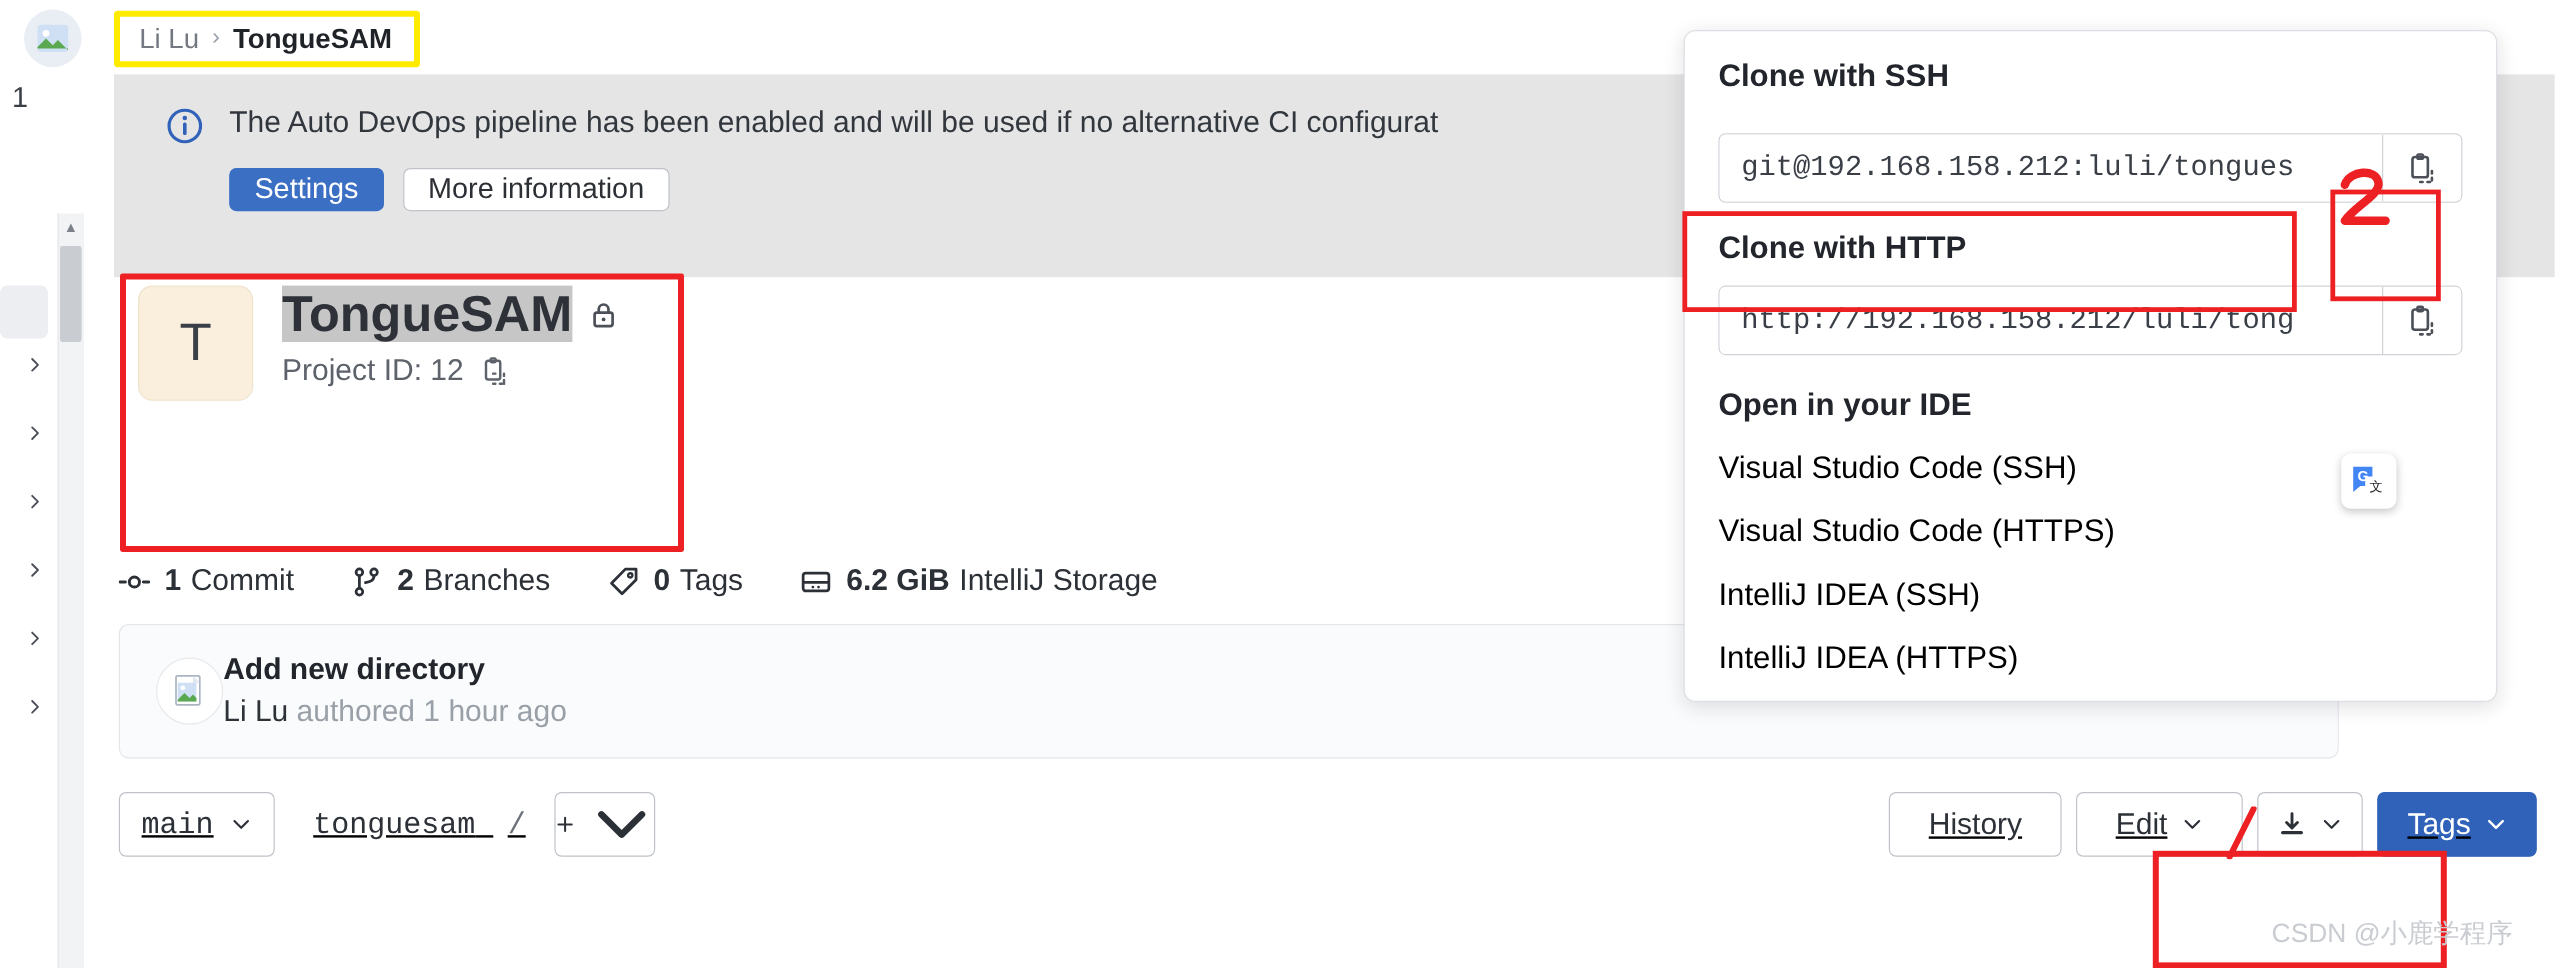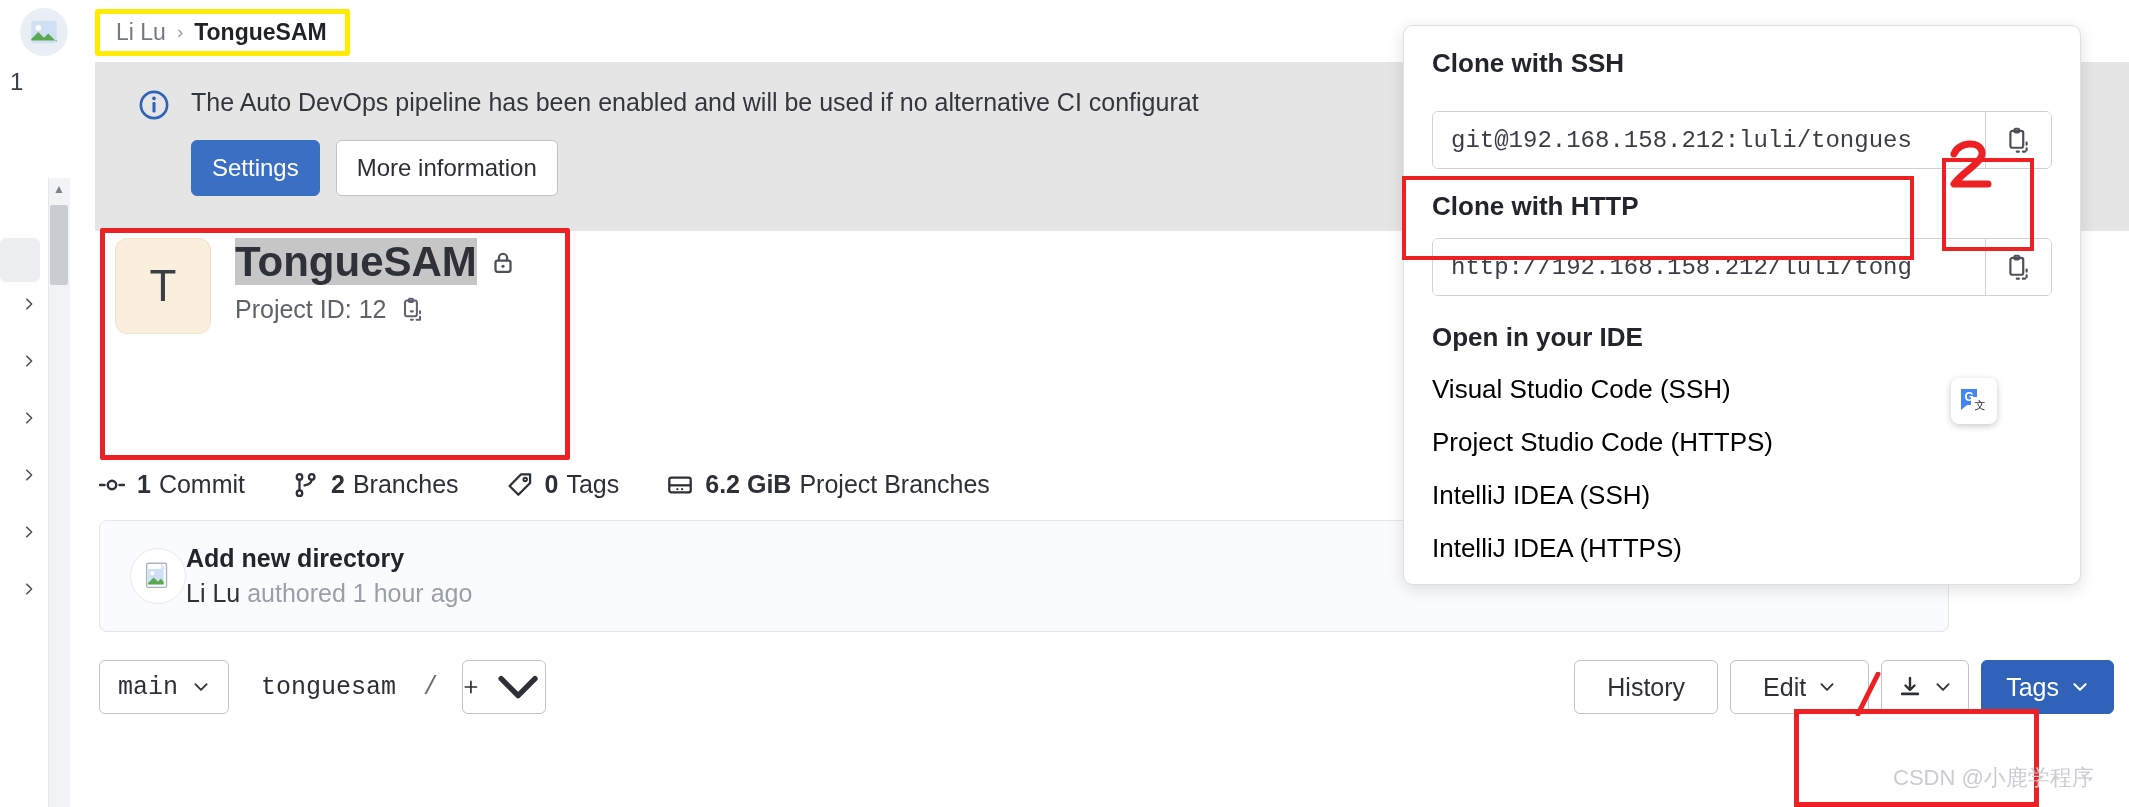--- a/index.html
+++ b/index.html
@@ -72,21 +72,21 @@
   }
   .alert-row { display: flex; align-items: flex-start; padding: 24px 0 0 44px; }
   .alert-icon { width: 30px; height: 30px; flex: 0 0 30px; margin-top: 4px; }
   .alert-text {
     margin-left: 22px; color: #32373e; font-size: 25px; line-height: 32px;
     white-space: nowrap; overflow: hidden;
   }
   .alert-btns { display: flex; gap: 16px; padding: 20px 0 0 96px; }
   .btn {
     border: 1px solid #bfc3c9; background: #fff; color: #2c2f34;
-    font-size: 24px; border-radius: 6px; padding: 0 20px; height: 56px;
+    font-size: 24px; border-radius: 6px; padding: 0 20px; height: 36px;
     display: inline-flex; align-items: center; justify-content: center;
     font-family: "Liberation Sans", sans-serif; cursor: pointer; white-space: nowrap;
   }
   .btn-primary { background: #3b6fc4; border-color: #3b6fc4; color: #fff; font-weight: 400; }
 
   
   .proj-header { position: absolute; left: 20px; top: 238px; display: flex; align-items: flex-start; }
   .proj-avatar {
     width: 96px; height: 96px; border-radius: 12px; background: #faeedc;
     border: 1px solid #efe3cd; display: flex; align-items: center; justify-content: center;
@@ -125,21 +125,21 @@
     width: 56px; height: 56px; border-radius: 50%; background: #fff;
     border: 1px solid #e7e9ec; display: flex; align-items: center; justify-content: center;
   }
   .commit-avatar svg { width: 34px; height: 34px; }
   .commit-texts { }
   .commit-title { font-size: 25px; font-weight: 700; color: #22262c; }
   .commit-sub { font-size: 25px; color: #9aa0a8; margin-top: 6px; }
   .commit-sub b { color: #2d3138; font-weight: 400; }
 
   
-  .toolbar { position: absolute; left: 4px; top: 652px; width: 2025px; height: 70px; display: flex; align-items: center; }
+  .toolbar { position: absolute; left: 4px; top: 652px; width: 2025px; height: 70px; display: flex; align-items: center; text-decoration: underline; }
   .branch-select {
     border: 1px solid #bfc3c9; background: #fff; border-radius: 6px; height: 54px;
     display: flex; align-items: center; padding: 0 18px; font-size: 25px; color: #2c3037;
     font-family: "Liberation Mono", monospace; cursor: pointer;
   }
   .branch-select svg { margin-left: 14px; width: 18px; height: 18px; }
   .path-crumb { margin-left: 32px; font-size: 25px; color: #2c3037; font-family: "Liberation Mono", monospace; }
   .path-slash { color: #6b7079; margin: 0 12px; }
   .plus-btn {
     margin-left: 12px; border: 1px solid #bfc3c9; background: #fff; border-radius: 6px;
@@ -351,21 +351,21 @@
         <span>Tags</span>
       </div>
       <div class="stat">
         <svg viewBox="0 0 16 16">
           <rect x="1.4" y="3.4" width="13.2" height="9.2" rx="1.4" fill="none" stroke="#2c3037" stroke-width="1.4"></rect>
           <path d="M1.4 8.2h13.2" stroke="#2c3037" stroke-width="1.4"></path>
           <circle cx="6.4" cy="10.6" r=".7" fill="#2c3037"></circle>
           <circle cx="9.3" cy="10.6" r=".7" fill="#2c3037"></circle>
         </svg>
         <b>6.2 GiB</b>
-        <span>Project Branches</span>
+        <span>IntelliJ Storage</span>
       </div>
     </div>
 
     <div class="commit-card">
       <div class="commit-avatar">
         <svg viewBox="0 0 24 24">
           <rect x="4" y="3" width="14" height="17" rx="1" fill="#ffffff" stroke="#aab4c2" stroke-width="1"></rect>
           <path d="M14 3l4 4h-4z" fill="#dfe6ee"></path>
           <rect x="5" y="7" width="11" height="11" fill="#cfe0f5"></rect>
           <path d="M5 17l4-4 3 3 2-2 2 2v2H5z" fill="#5aa84f"></path>
@@ -455,21 +455,21 @@
           </svg>
         </div>
       </div>
     </div>
 
     <div class="cp-section" style="padding-top:26px;">
       <div class="cp-ide-title">Open in your IDE</div>
     </div>
     <div style="padding-top:10px;">
       <div class="cp-ide-item">Visual Studio Code (SSH)</div>
-      <div class="cp-ide-item">Project Studio Code (HTTPS)</div>
+      <div class="cp-ide-item">Visual Studio Code (HTTPS)</div>
       <div class="cp-ide-item">IntelliJ IDEA (SSH)</div>
       <div class="cp-ide-item">IntelliJ IDEA (HTTPS)</div>
     </div>
   </div>
 
   <div class="gtranslate">
     <svg viewBox="0 0 32 32">
       <path d="M3 4h16v16H9L3 25z" fill="#4285f4"></path>
       <text x="6.5" y="16" font-family="Liberation Sans, sans-serif" font-size="12" font-weight="700" fill="#ffffff">G</text>
       <path d="M13 12h16v16H19l-6 5z" fill="#ffffff"></path>

